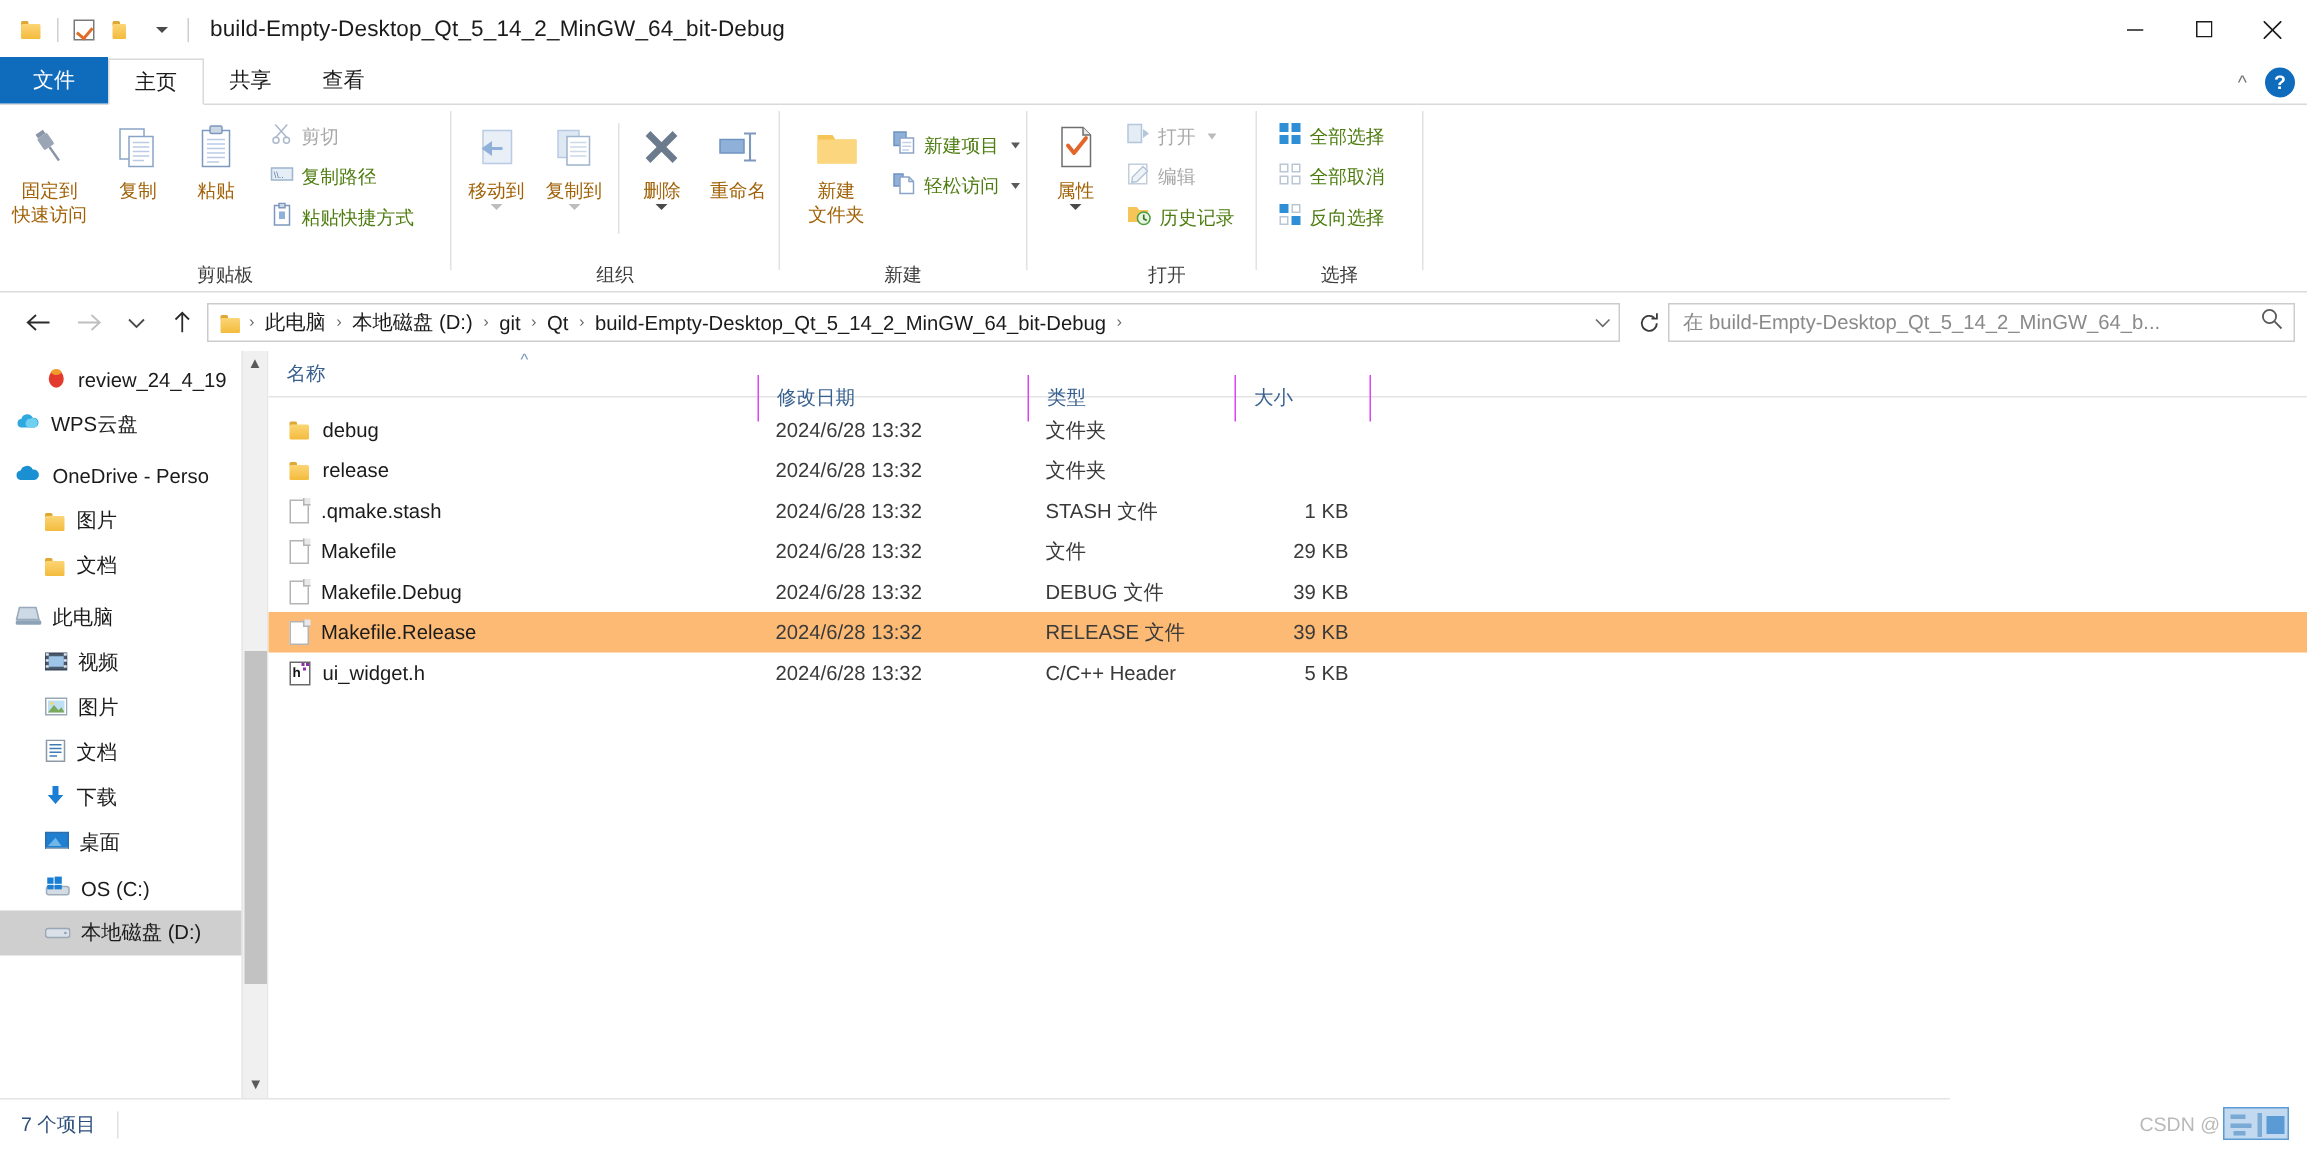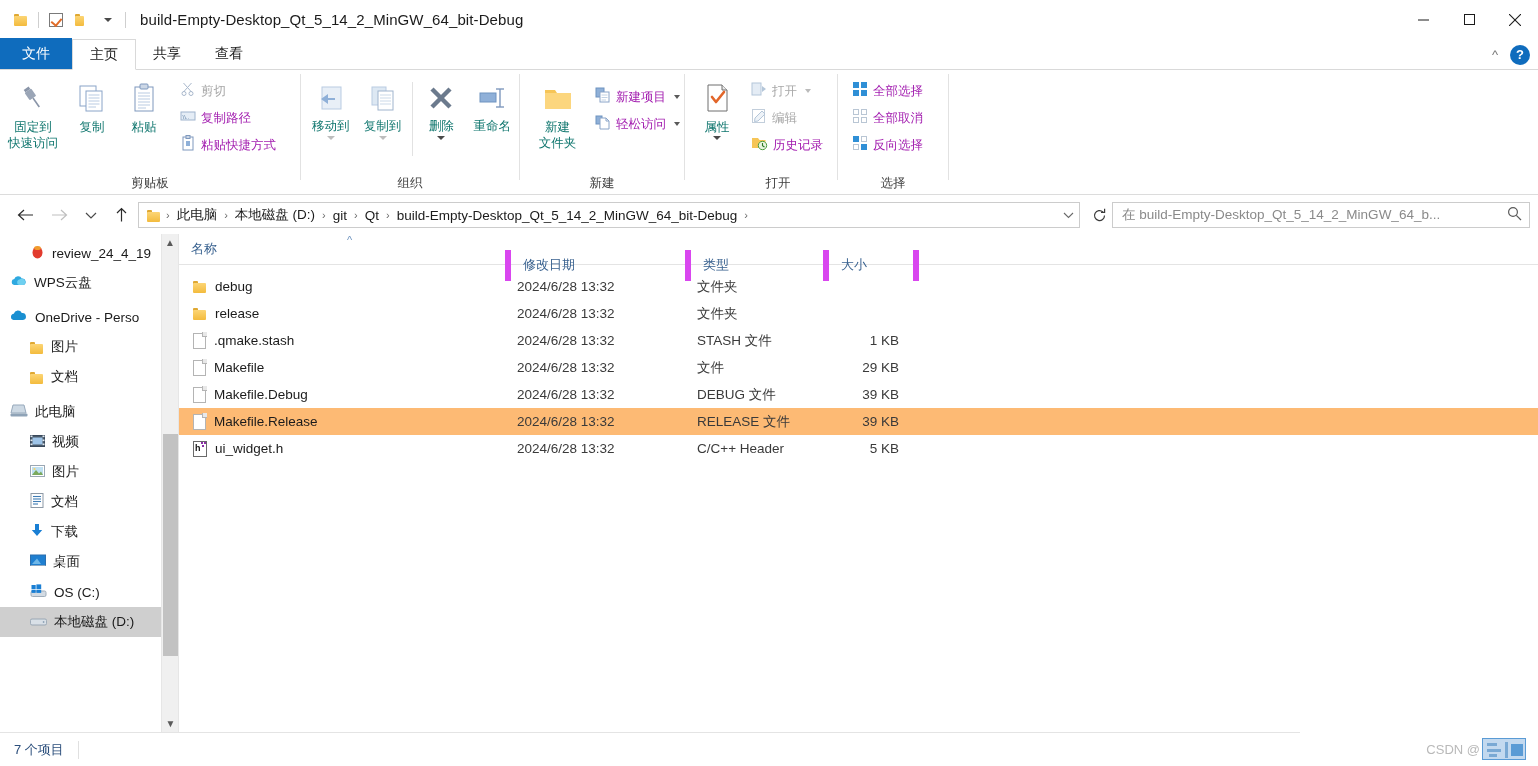--- a/index.html
+++ b/index.html
@@ -87,24 +87,24 @@
     height:22px; text-align:center; font-size:12.5px; color:#3c3c3c;
     display:flex; align-items:center; justify-content:center;
   }
   .rgroup-sep { width:1px; background:#e2e2e2; height:106px; align-self:flex-start; margin-top:4px;}
 
   .bigbtn {
     display:flex; flex-direction:column; align-items:center; justify-content:flex-start;
     width:64px; padding-top:4px; text-align:center;
   }
   .bigbtn .bico { height:36px; display:flex;align-items:center;justify-content:center;}
-  .bigbtn .blab { font-size:12.5px; color:#0f766e; line-height:16px; margin-top:3px;}
+  .bigbtn .blab { font-size:12.5px; color:#a16207; line-height:16px; margin-top:3px;}
   .smallcol { display:flex; flex-direction:column; gap:1px; padding-top:2px;}
   .smallbtn { display:flex; align-items:center; gap:5px; height:26px; padding:0 4px; }
-  .smallbtn .slab { font-size:12.5px; color:#a21caf; white-space:nowrap;}
+  .smallbtn .slab { font-size:12.5px; color:#4d7c0f; white-space:nowrap;}
   .smallbtn.dim .slab { color:#a8a8a8; }
   .mini-caret {
     width:0;height:0;border-left:3.5px solid transparent;border-right:3.5px solid transparent;
     border-top:4px solid #5a5a5a; margin-left:3px;
   }
   .mini-caret.dim { border-top-color:#bbb; }
   .under-caret{
     width:0;height:0;border-left:4px solid transparent;border-right:4px solid transparent;
     border-top:4px solid #4a4a4a; margin:1px auto 0;
   }
@@ -159,21 +159,21 @@
   
   .filepane { flex:1; height:498px; position:relative; background:#fff; }
   .colhead {
     height:31px; display:flex; align-items:center; border-bottom:1px solid #e4e4e4;
     position:relative;
   }
   .col {
     font-size:13px; color:#38618f; height:31px; display:flex; align-items:center;
     padding-left:12px; position:relative;
   }
-  .col + .col { border-left:6px solid #d946ef;margin-top:32px; }
+  .col + .col { border-left:1px solid #d946ef;margin-top:32px; }
   .sortmark { position:absolute; left:168px; top:0px; color:#6f94bf; font-size:11px; }
 
   .row {
     height:27px; display:flex; align-items:center; font-size:13.5px; color:#1b1b1b;
   }
   .row.sel { background:#fdba74; }
   .cell-name { display:flex; align-items:center; gap:8px; padding-left:14px; }
   .cell-date { color:#3a3a3a; padding-left:12px;}
   .cell-type { color:#3a3a3a; padding-left:12px;}
   .cell-size { color:#3a3a3a; text-align:right; padding-right:14px;}
@@ -355,21 +355,21 @@
             <span class="slab">粘贴快捷方式</span>
           </div>
         </div>
       </div>
       <div class="rgroup-label">剪贴板</div>
     </div>
 
     <div class="rgroup-sep"></div>
 
     <div class="rgroup" style="width:218px;">
-      <div class="rgroup-body" style="padding-left:4px;font-family:Liberation Mono, monospace;">
+      <div class="rgroup-body" style="padding-left:4px;">
         <div class="bigbtn" style="width:54px;">
           <div class="bico">
             <svg width="30" height="30" viewBox="0 0 30 30">
               <rect x="6" y="4" width="19" height="22" fill="#e8eff7" stroke="#b9cbe2"></rect>
               <path d="M19 15 L12 15 L12 11 L5 16 L12 21 L12 17 L19 17 Z" fill="#8fb0d8"></path>
             </svg>
           </div>
           <div class="blab">移动到</div>
           <div class="under-caret dim"></div>
         </div>

